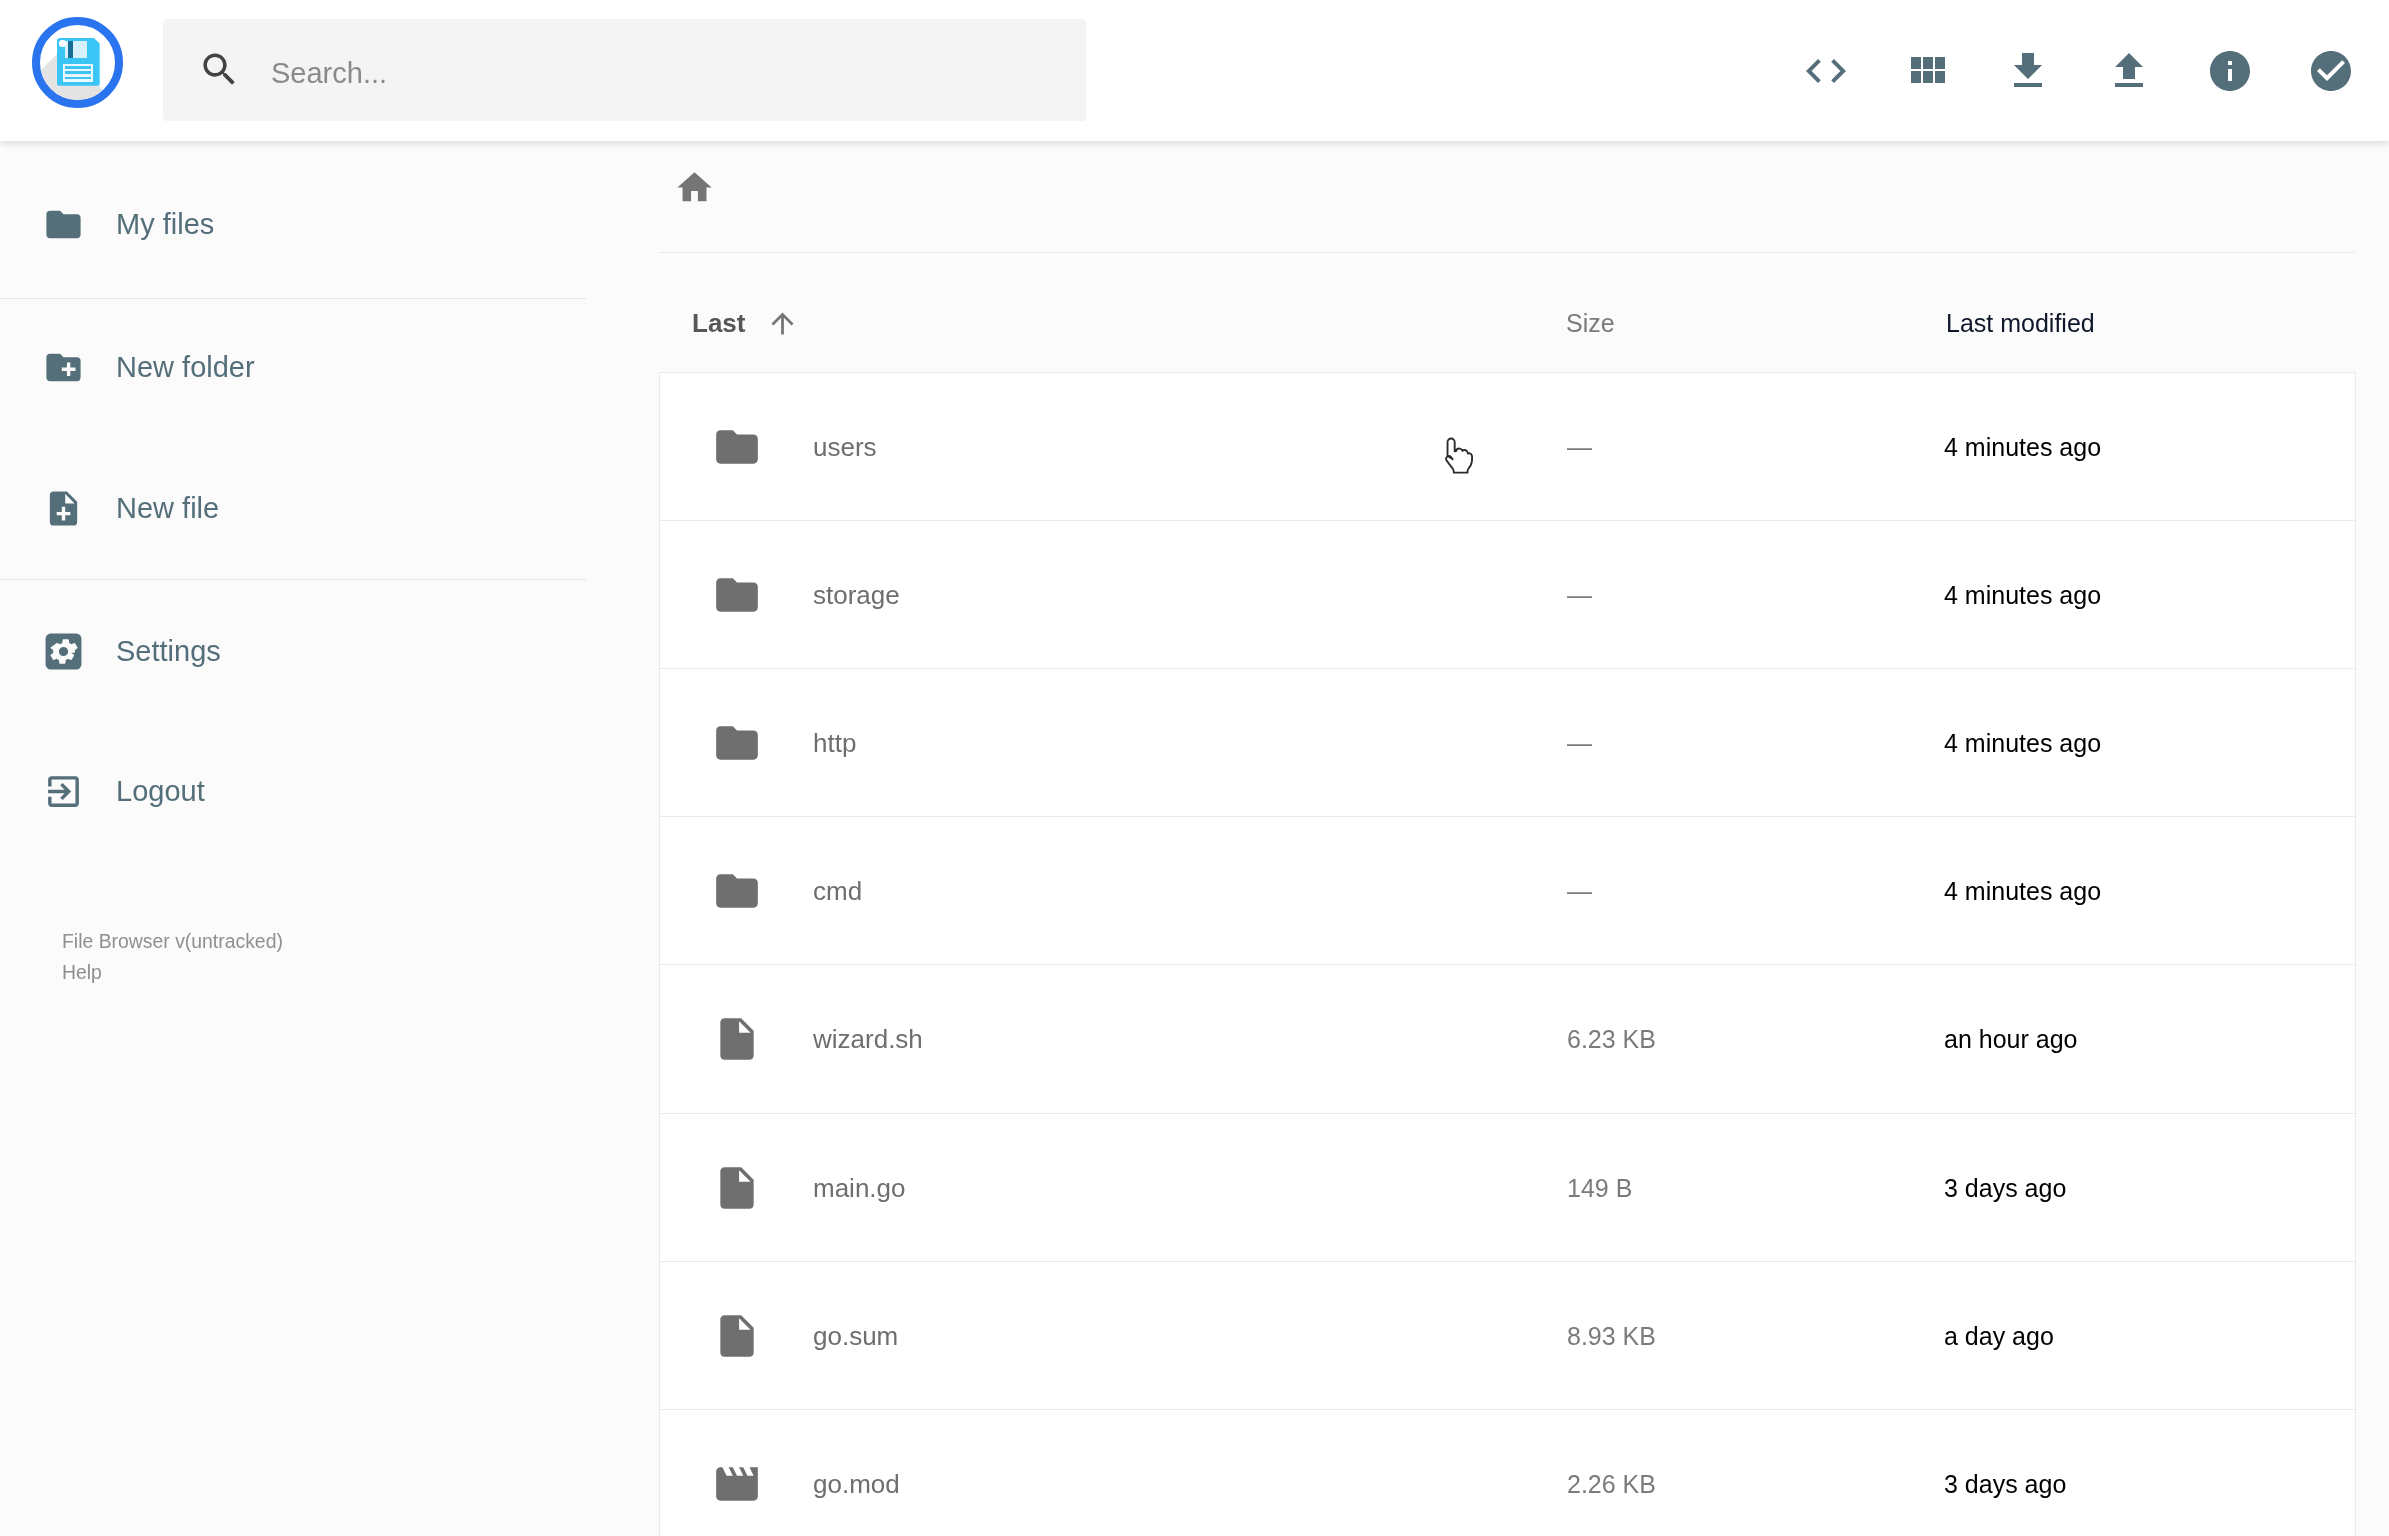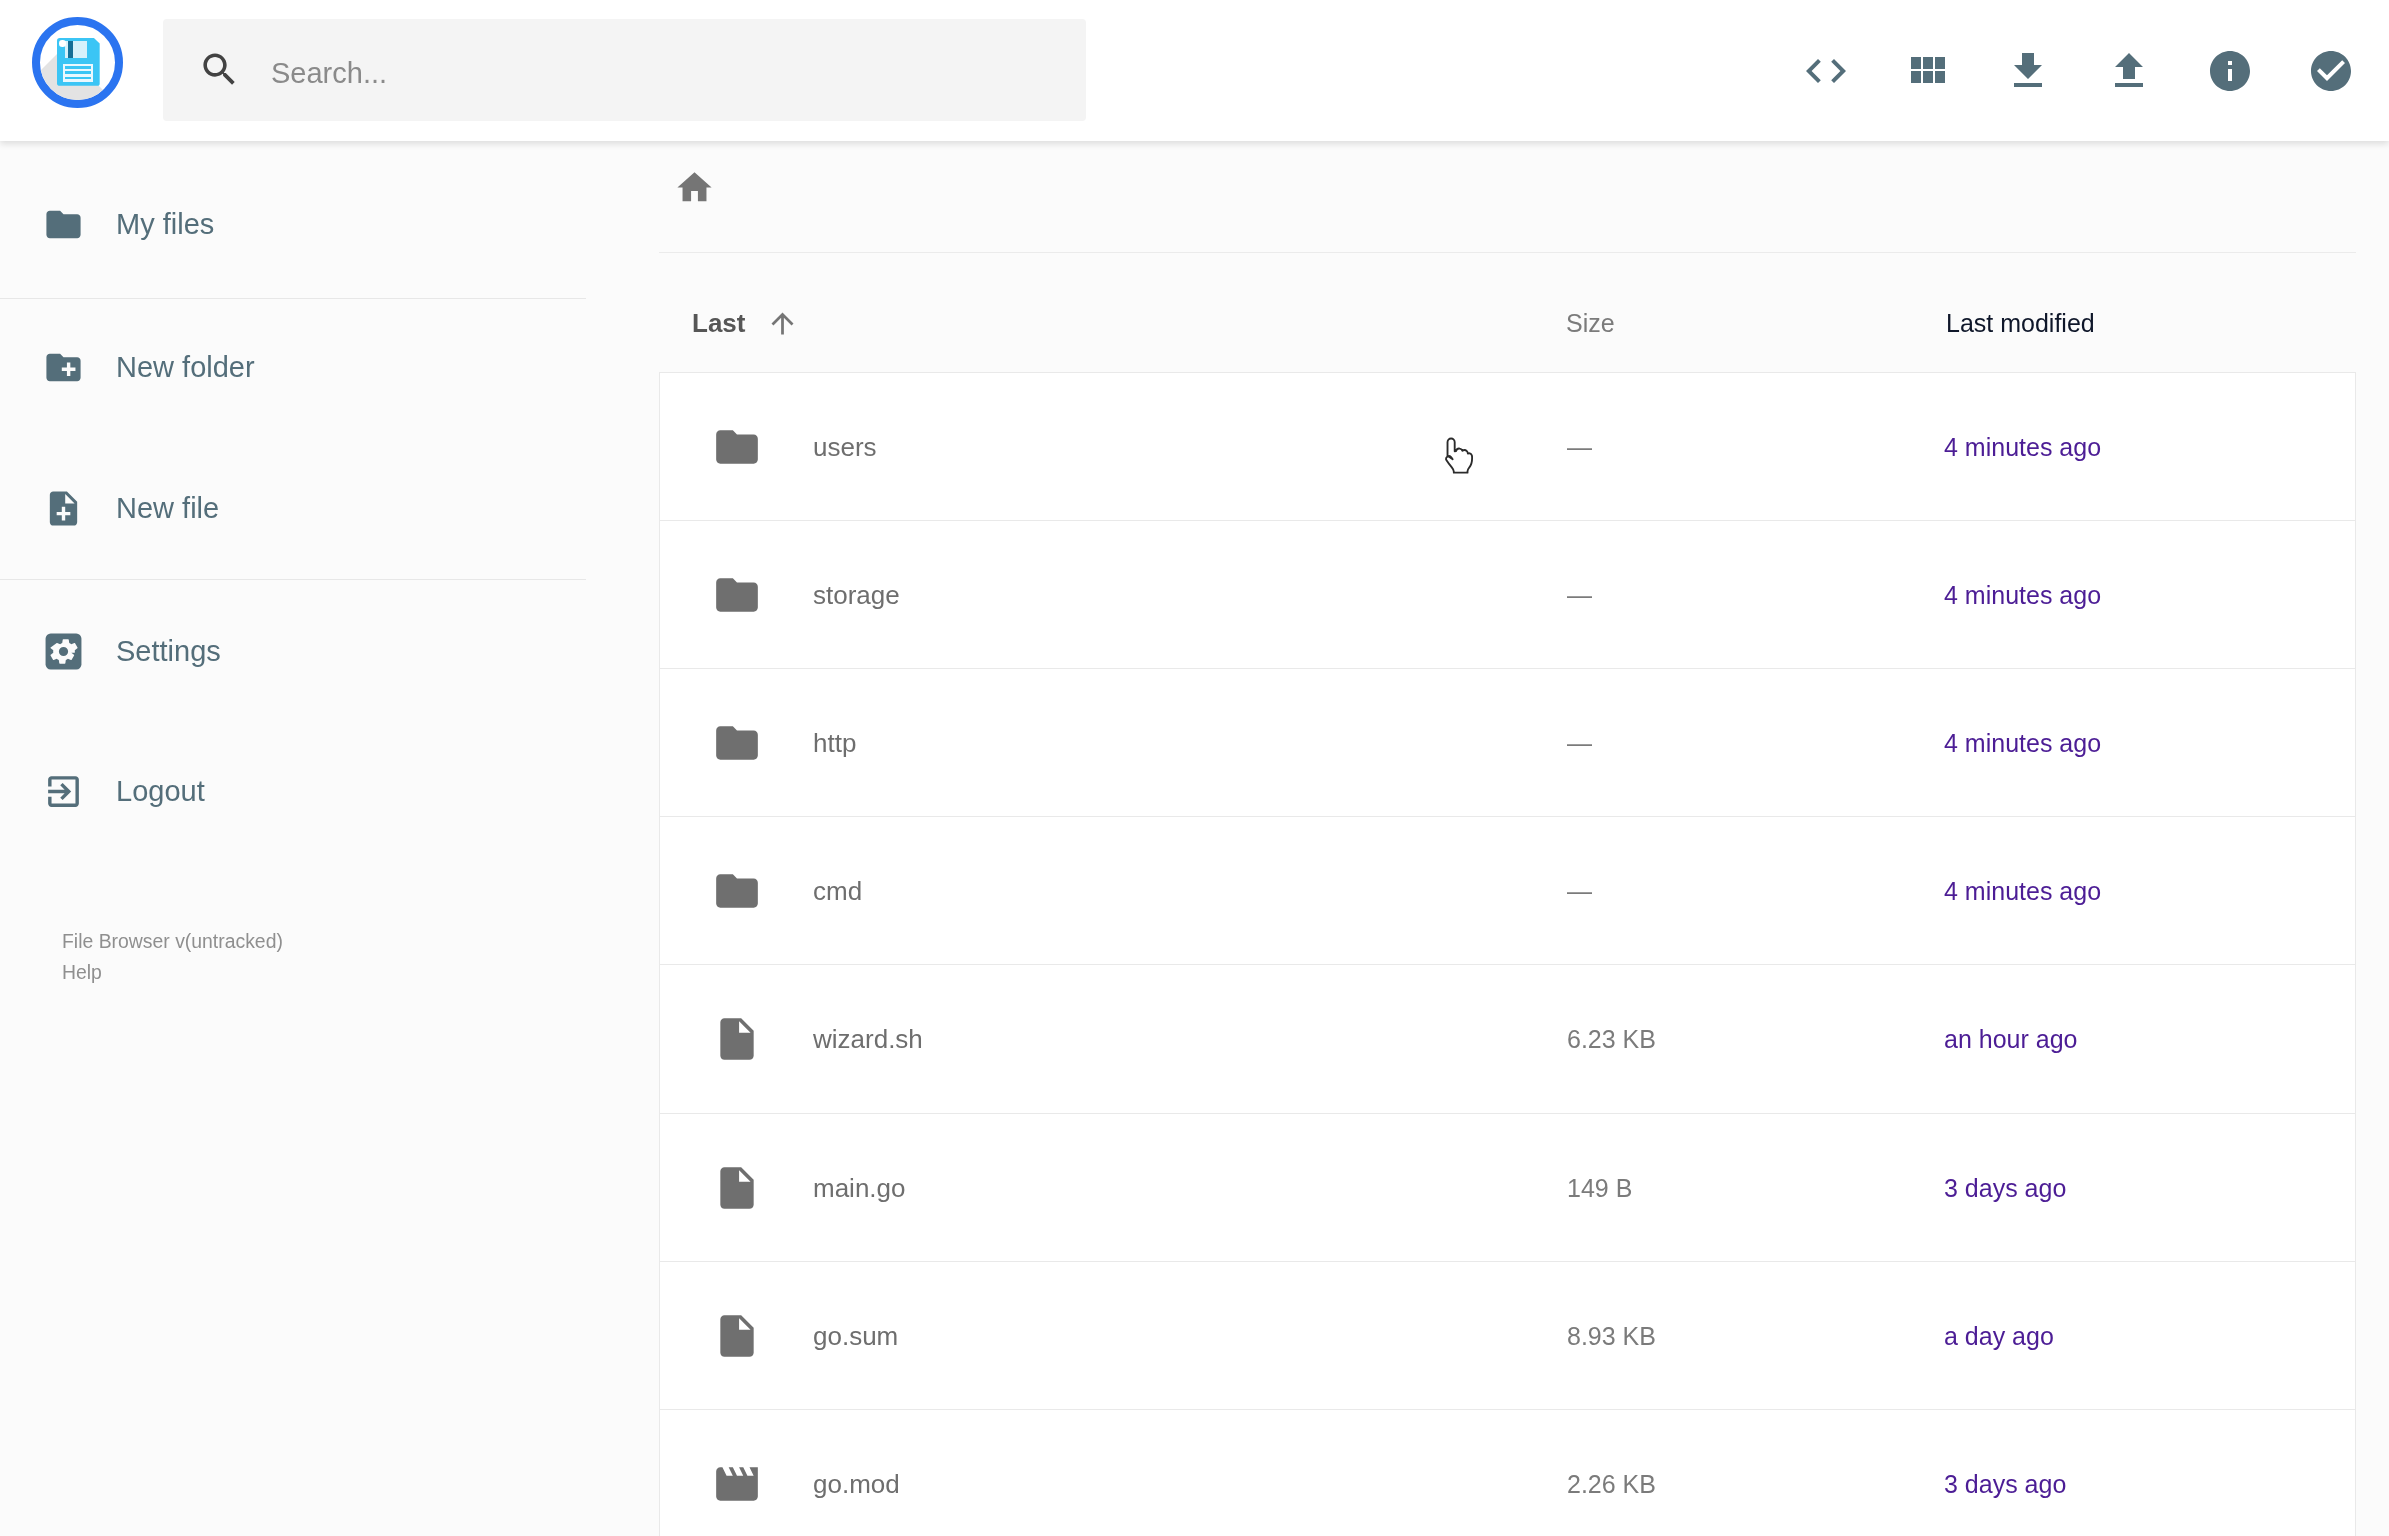--- a/index.html
+++ b/index.html
@@ -88,21 +88,21 @@
   .col-modified { position:absolute; left:1287px; top:26px; font-size:25px; color:#0f172a; cursor:pointer; }
   .listing { position:absolute; left:73px; top:231px; width:1697px; }
   .row {
     position:relative; height:150px; background:#fff;
     border:1.9px solid #e9e9e9; cursor:pointer;
   }
   .row + .row { margin-top:-1.9px;padding-left:20px; }
   .row .ric { position:absolute; left:52px; top:49px; width:50px; height:50px; }
   .row .rname { position:absolute; left:153px; top:59px; font-size:26px; color:#6e6e6e; }
   .row .rsize { position:absolute; left:907px; top:60px; font-size:25px; color:#7b7b7b; }
-  .row .rmod  { position:absolute; left:1284px; top:60px; font-size:25px; color:#4c1d95; }
+  .row .rmod  { position:absolute; left:1284px; top:60px; font-size:25px; color:#000000; }
   
   .cursor {
     position:absolute; left:1433px; top:435px; width:41px; height:48px; z-index:50; pointer-events:none;
   }
 </style>
 </head>
 <body>
 
 <div class="header">
   <div class="logo">

